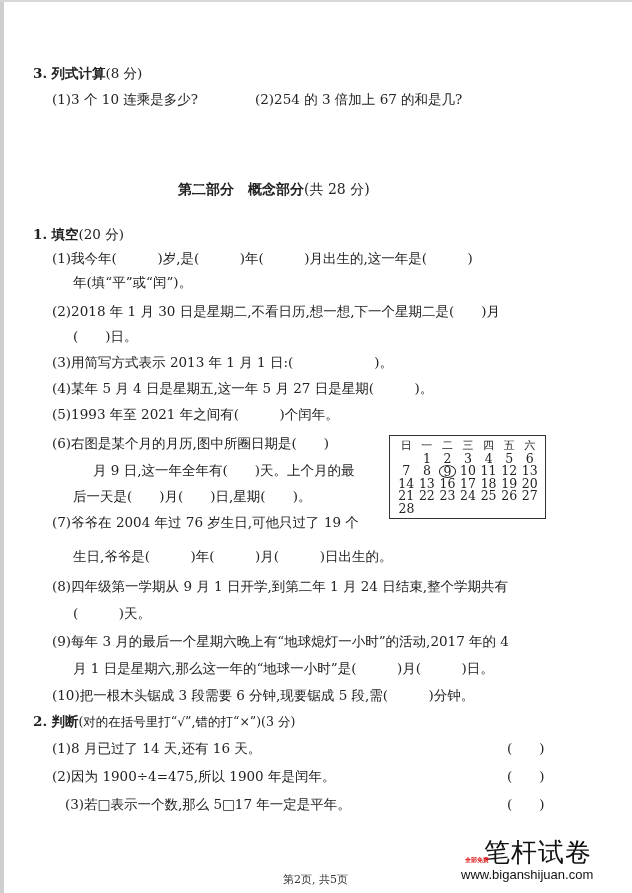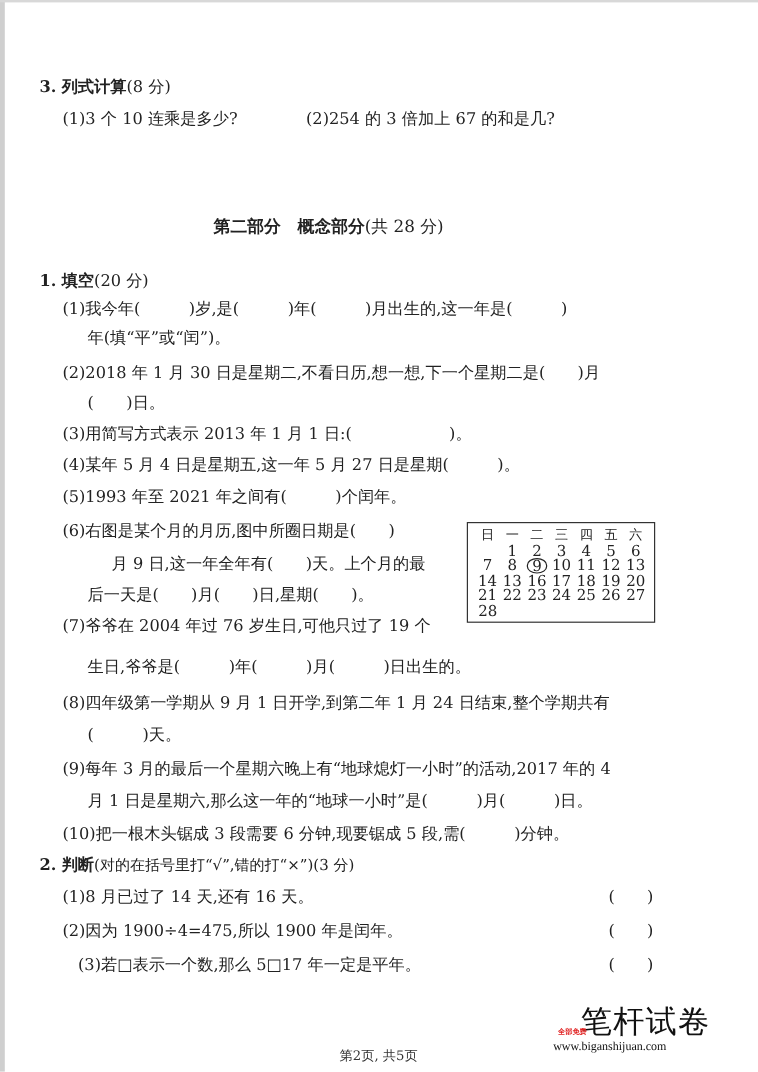--- a/index.html
+++ b/index.html
@@ -15,21 +15,21 @@
   .cal {
     position: absolute; left: 389px; top: 435px; width: 157px; height: 84px;
     border: 1.5px solid #333; box-sizing: border-box; padding: 4px 5px 0 6px;
   }
   .cal-row { display: flex; height: 12.5px; }
   .cal-cell { width: 20.9px; text-align: center; font-size: 12.5px; line-height: 12.5px; font-family: "DejaVu Serif", serif; }
   .cal-head .cal-cell { font-size: 11px; margin-bottom: 2px; }
   .circled { border: 1.2px solid #222; border-radius: 50%; width: 18px; margin: 0 1.4px; box-sizing: border-box; }
   .footer-page { position: absolute; left: 283px; top: 872px; font-size: 11px; color: #333; }
   .brand { position: absolute; left: 484px; top: 836px; font-family: "DejaVu Sans", sans-serif; font-size: 26px; line-height: 32px; color: #111; letter-spacing: 1px; }
-  .brand-url { position: absolute; left: 461px; top: 867px; font-family: Liberation Serif, serif; font-size: 10px; color: #111; }
+  .brand-url { position: absolute; left: 461px; top: 867px; font-family: Liberation Sans, sans-serif; font-size: 13px; color: #111; }
   .brand-badge { position: absolute; left: 465px; top: 856px; font-family: "DejaVu Sans", sans-serif; font-size: 6px; color: #e02020; font-weight: bold; }
 </style>
 </head>
 <body>
 
 <div class="left-bar"></div>
 <div class="top-line"></div>
 
 <div class="abs" style="left:33px; top:64px;">
   <span class="qnum">3.</span>

